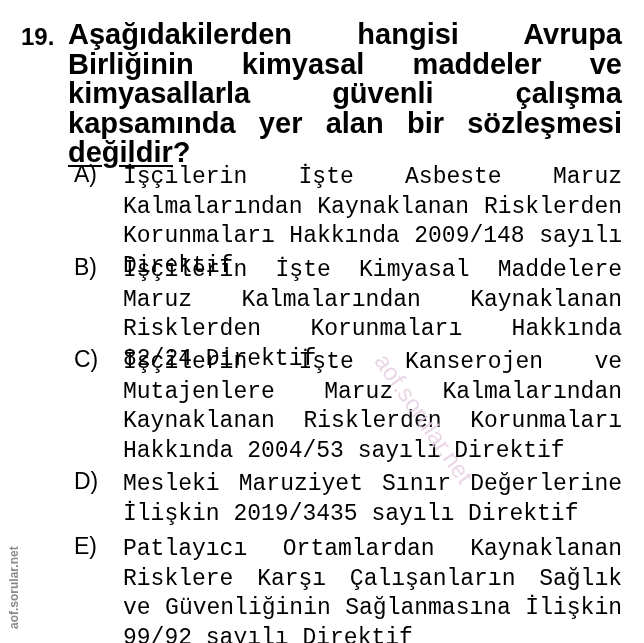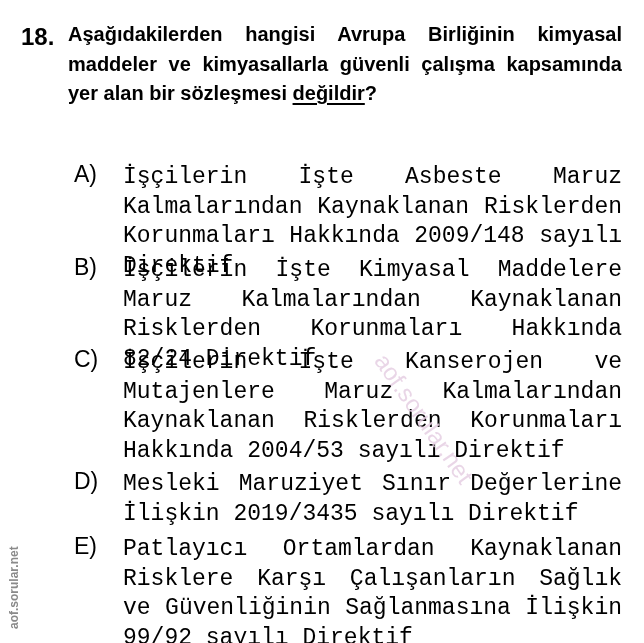--- a/index.html
+++ b/index.html
@@ -27,21 +27,21 @@
       top: 22px;
       font-size: 24px;
       font-weight: bold;
       line-height: 29px;
     }
     .q-text {
       position: absolute;
       left: 68px;
       top: 20px;
       width: 554px;
-      font-size: 20px;
+      font-size: 29px;
       font-weight: bold;
       line-height: 29.5px;
       text-align: justify;
       text-align-last: left;
     }
     .q-text .underline {
       text-decoration: underline;
       text-decoration-thickness: 2px;
       text-underline-offset: 3px;
     }
@@ -91,21 +91,21 @@
       color: #e6cfe3;
       white-space: nowrap;
       opacity: 0.85;
       pointer-events: none;
     }
   </style>
 </head>
 <body>
 
 <div class="question">
-  <div class="q-number">18.</div>
+  <div class="q-number">19.</div>
   <div class="q-text"><span>Aşağıdakilerden hangisi Avrupa Birliğinin kimyasal maddeler ve kimyasallarla güvenli çalışma kapsamında yer alan bir sözleşmesi </span><span class="underline">değildir</span><span>?</span></div>
 </div>
 
 <div class="option" style="top:160px;">
   <div class="opt-letter">A)</div>
   <div class="opt-text">İşçilerin İşte Asbeste Maruz Kalmalarından Kaynaklanan Risklerden Korunmaları Hakkında 2009/148 sayılı Direktif</div>
 </div>
 
 <div class="option" style="top:253px;">
   <div class="opt-letter">B)</div>

